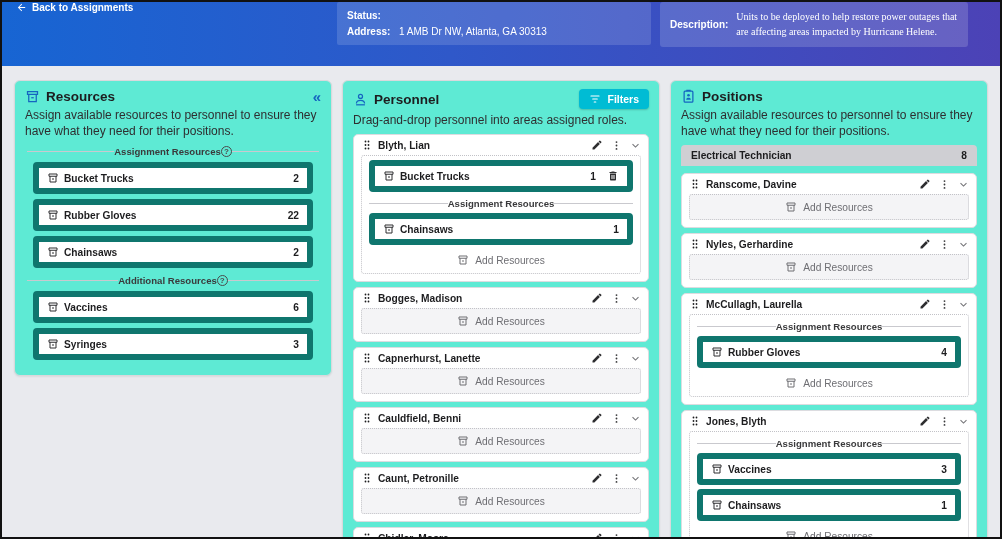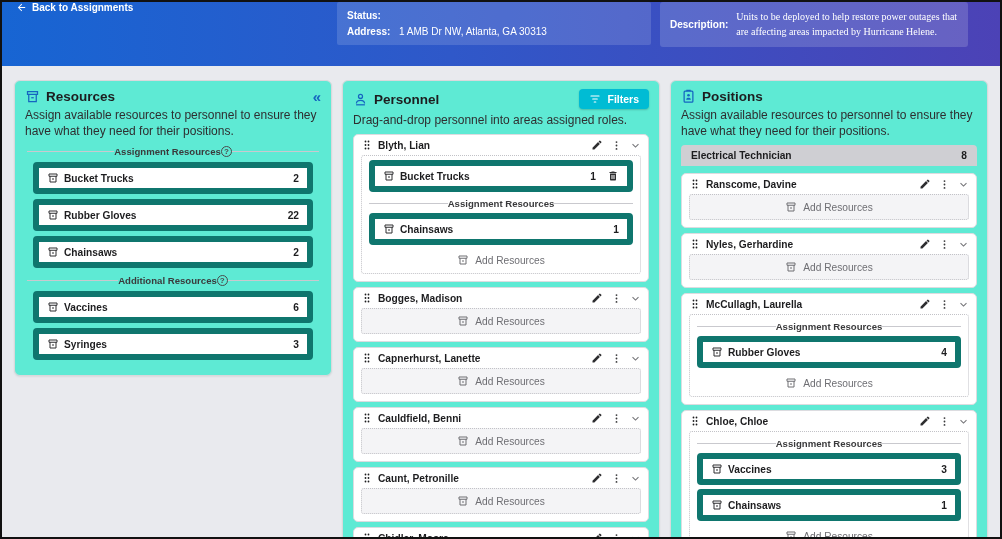--- a/index.html
+++ b/index.html
@@ -720,21 +720,21 @@
               <span class="icon drag-handle">
                 <svg viewBox="0 0 24 24" fill="currentColor">
                   <circle cx="9" cy="5" r="1.8"></circle>
                   <circle cx="15" cy="5" r="1.8"></circle>
                   <circle cx="9" cy="12" r="1.8"></circle>
                   <circle cx="15" cy="12" r="1.8"></circle>
                   <circle cx="9" cy="19" r="1.8"></circle>
                   <circle cx="15" cy="19" r="1.8"></circle>
                 </svg>
               </span>
-              <span class="person-name">Chloe, Chloe</span>
+              <span class="person-name">Jones, Blyth</span>
               <span class="card-actions">
                 <span class="icon edit-btn">
                   <svg viewBox="0 0 24 24" fill="currentColor">
                     <path d="M3 17.25V21h3.75L17.81 9.94l-3.75-3.75L3 17.25zM20.71 7.04a1 1 0 0 0 0-1.41l-2.34-2.34a1 1 0 0 0-1.41 0l-1.83 1.83 3.75 3.75 1.83-1.83z"></path>
                   </svg>
                 </span>
                 <span class="icon more-btn">
                   <svg viewBox="0 0 24 24" fill="currentColor">
                     <circle cx="12" cy="4.5" r="2"></circle>
                     <circle cx="12" cy="12" r="2"></circle>

